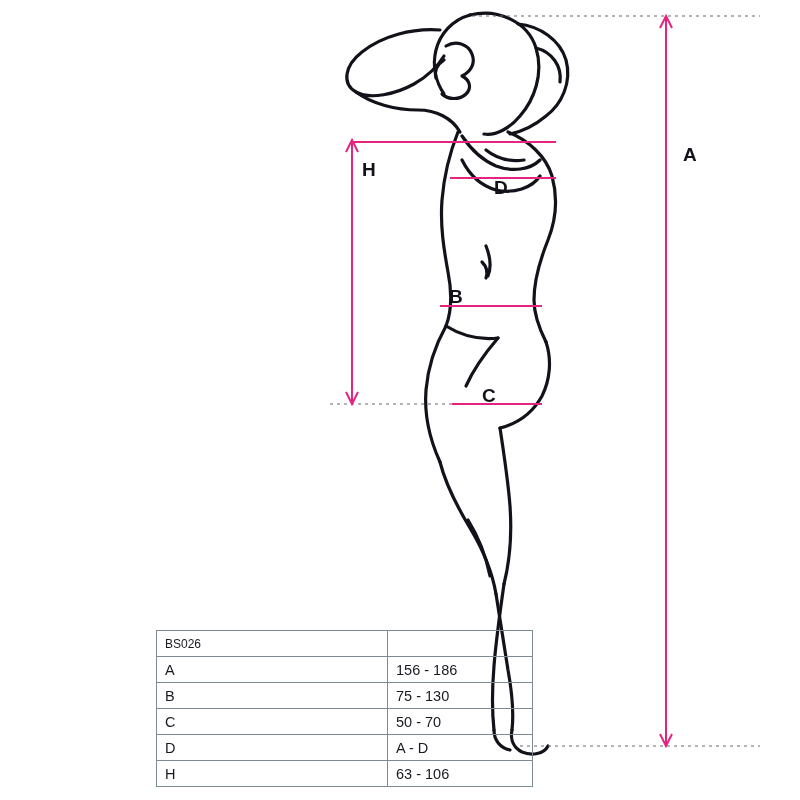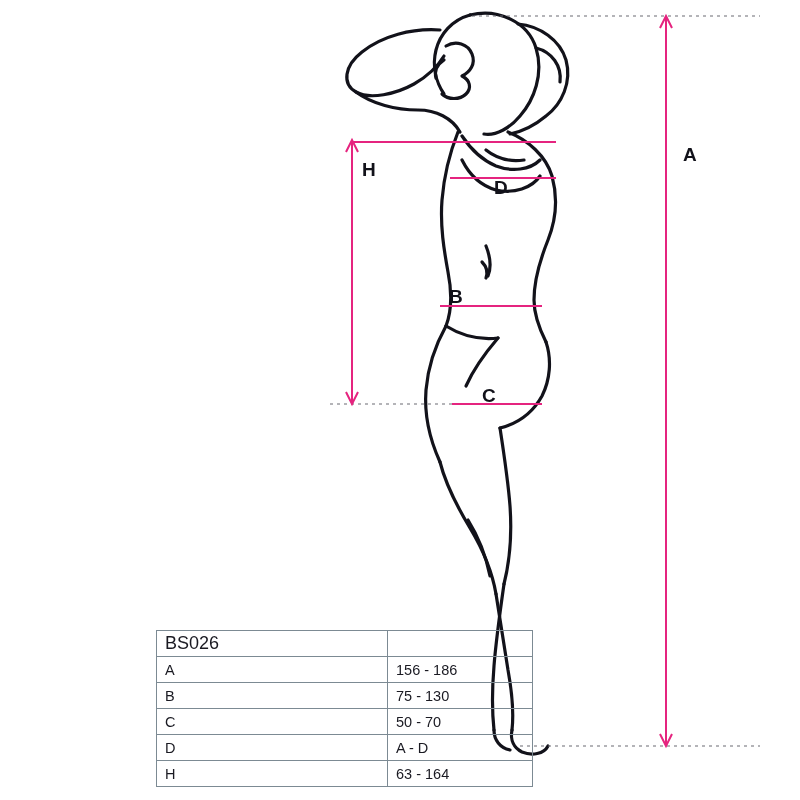--- a/index.html
+++ b/index.html
@@ -42,21 +42,21 @@
     color: #1a1a22;
   }
   table.size-table td {
     border: 1px solid #7c8a93;
     height: 25px;
     padding: 0 8px;
     vertical-align: middle;
   }
   td.code-cell {
     width: 214px;
-    font-size: 18px;
+    font-size: 12px;
     text-align: left;
   }
   td.key-cell {
     width: 214px;
     text-align: left;
   }
   td.val-cell {
     width: 128px;
   }
 </style>
@@ -172,19 +172,19 @@
         <tr>
           <td class="key-cell">C</td>
           <td class="val-cell">50 - 70</td>
         </tr>
         <tr>
           <td class="key-cell">D</td>
           <td class="val-cell">A - D</td>
         </tr>
         <tr>
           <td class="key-cell">H</td>
-          <td class="val-cell">63 - 164</td>
+          <td class="val-cell">63 - 106</td>
         </tr>
       </tbody>
     </table>
   </div>
 
 </div>
 
 </body></html>

